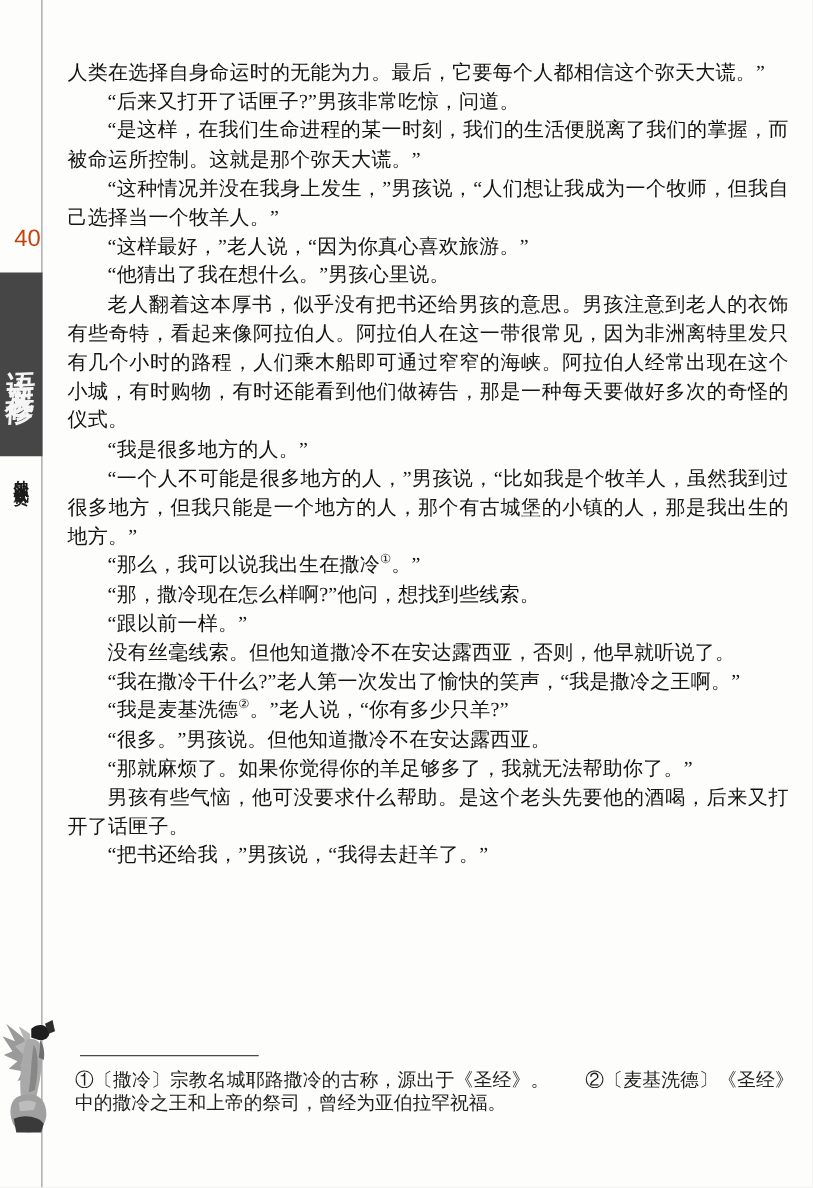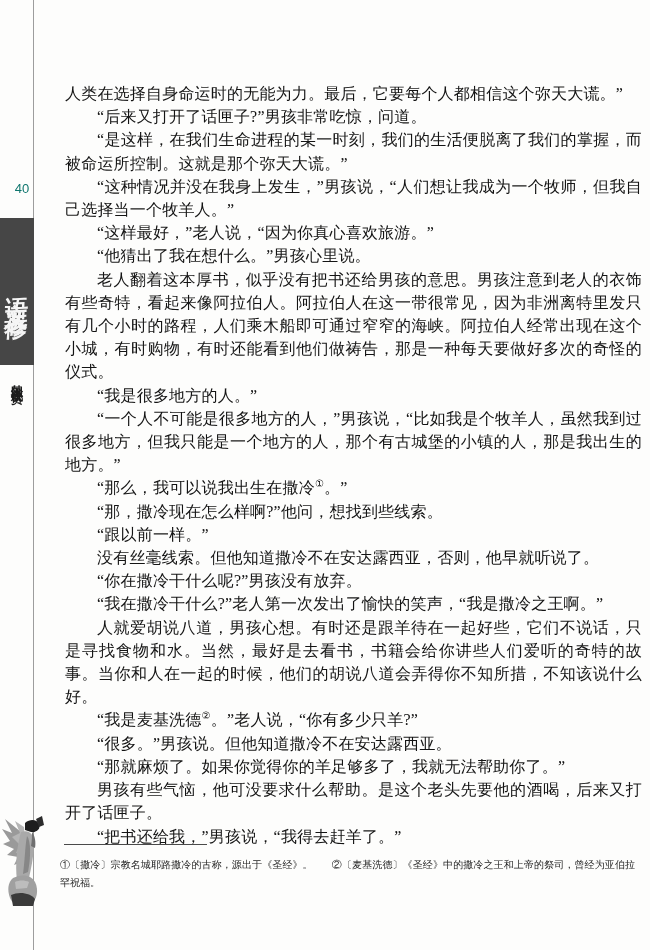--- a/index.html
+++ b/index.html
@@ -11,21 +11,21 @@
     font-family:"Liberation Serif","DejaVu Serif",serif;
     color:#141414;
   }
   .vrule{
     position:absolute;left:33px;top:0;width:1px;height:950px;
     background:#9d9d9d;
   }
   .page-number{
     position:absolute;left:11px;top:181px;width:22px;
     font-family:"Liberation Sans","DejaVu Sans",sans-serif;
-    font-size:13px;color:#0f766e;text-align:center;
+    font-size:19px;color:#c2410c;text-align:center;
   }
   .series-box{
     position:absolute;left:0;top:218px;width:34px;height:147px;
     background:#464646;
     display:flex;justify-content:center;align-items:center;
   }
   .series-title{
     writing-mode:vertical-rl;text-orientation:upright;
     color:#f5f5f5;font-weight:bold;font-size:23px;
     letter-spacing:7px;line-height:34px;
@@ -36,36 +36,35 @@
     position:absolute;left:0;top:375px;width:34px;
     display:flex;justify-content:center;
   }
   .subseries-title span{
     writing-mode:vertical-rl;text-orientation:upright;
     font-size:12px;letter-spacing:1.5px;line-height:14px;
     color:#1c1c1c;font-weight:bold;
   }
   .statue{position:absolute;left:1px;top:816px;width:46px;height:92px;}
   .main-text{
-    position:absolute;left:65px;top:47px;width:577px;
+    position:absolute;left:54px;top:47px;width:577px;
     font-size:16px;line-height:23.2px;
     text-align:justify;text-justify:inter-ideograph;
     letter-spacing:0.2px;
-    margin-top:35px;
   }
   .main-text p{margin:0;padding:0;text-indent:2em;}
   .main-text p.continuation{text-indent:0;}
   .main-text sup{font-size:10px;line-height:0;vertical-align:super;}
   .footnote-rule{
     position:absolute;left:64px;top:844px;width:143px;height:1px;
     background:#4a4a4a;
   }
   .footnotes{
     position:absolute;left:60px;top:856px;width:575px;
-    font-size:10px;line-height:18px;color:#1e1e1e;
+    font-size:15px;line-height:18px;color:#1e1e1e;
     text-align:justify;text-justify:inter-ideograph;
   }
   .fn-gap{display:inline-block;width:1.9em;}
 </style>
 </head>
 <body>
 
 <div class="page">
 
   <div class="vrule"></div>
@@ -102,23 +101,21 @@
     <p>“这种情况并没在我身上发生，”男孩说，“人们想让我成为一个牧师，但我自己选择当一个牧羊人。”</p>
     <p>“这样最好，”老人说，“因为你真心喜欢旅游。”</p>
     <p>“他猜出了我在想什么。”男孩心里说。</p>
     <p>老人翻着这本厚书，似乎没有把书还给男孩的意思。男孩注意到老人的衣饰有些奇特，看起来像阿拉伯人。阿拉伯人在这一带很常见，因为非洲离特里发只有几个小时的路程，人们乘木船即可通过窄窄的海峡。阿拉伯人经常出现在这个小城，有时购物，有时还能看到他们做祷告，那是一种每天要做好多次的奇怪的仪式。</p>
     <p>“我是很多地方的人。”</p>
     <p>“一个人不可能是很多地方的人，”男孩说，“比如我是个牧羊人，虽然我到过很多地方，但我只能是一个地方的人，那个有古城堡的小镇的人，那是我出生的地方。”</p>
     <p>“那么，我可以说我出生在撒冷<sup>①</sup>。”</p>
     <p>“那，撒冷现在怎么样啊?”他问，想找到些线索。</p>
     <p>“跟以前一样。”</p>
     <p>没有丝毫线索。但他知道撒冷不在安达露西亚，否则，他早就听说了。</p>
-    <p>“你在撒冷干什么呢?”男孩没有放弃。</p>
     <p>“我在撒冷干什么?”老人第一次发出了愉快的笑声，“我是撒冷之王啊。”</p>
-    <p>人就爱胡说八道，男孩心想。有时还是跟羊待在一起好些，它们不说话，只是寻找食物和水。当然，最好是去看书，书籍会给你讲些人们爱听的奇特的故事。当你和人在一起的时候，他们的胡说八道会弄得你不知所措，不知该说什么好。</p>
     <p>“我是麦基洗德<sup>②</sup>。”老人说，“你有多少只羊?”</p>
     <p>“很多。”男孩说。但他知道撒冷不在安达露西亚。</p>
     <p>“那就麻烦了。如果你觉得你的羊足够多了，我就无法帮助你了。”</p>
     <p>男孩有些气恼，他可没要求什么帮助。是这个老头先要他的酒喝，后来又打开了话匣子。</p>
     <p>“把书还给我，”男孩说，“我得去赶羊了。”</p>
   </div>
 
   <div class="footnote-rule"></div>
 
   <div class="footnotes">

